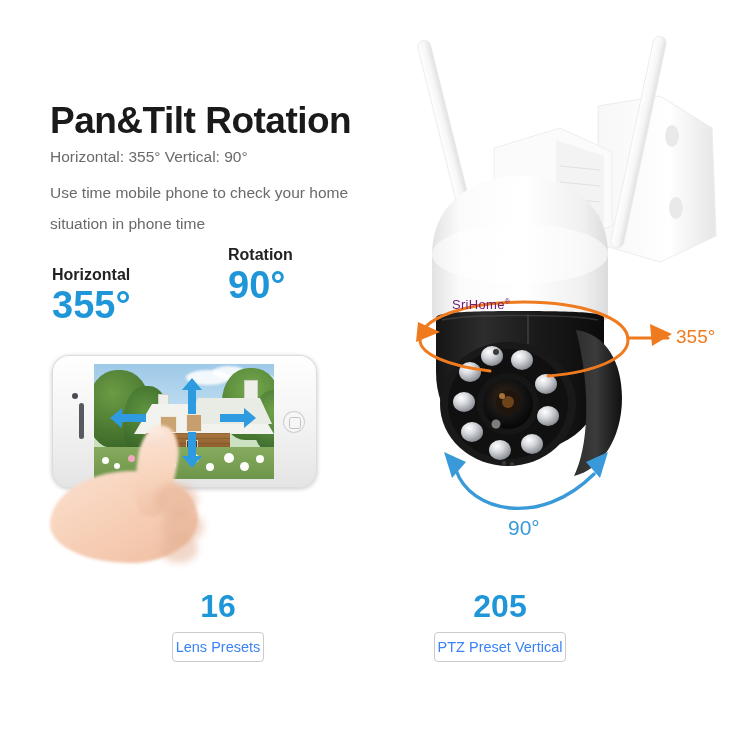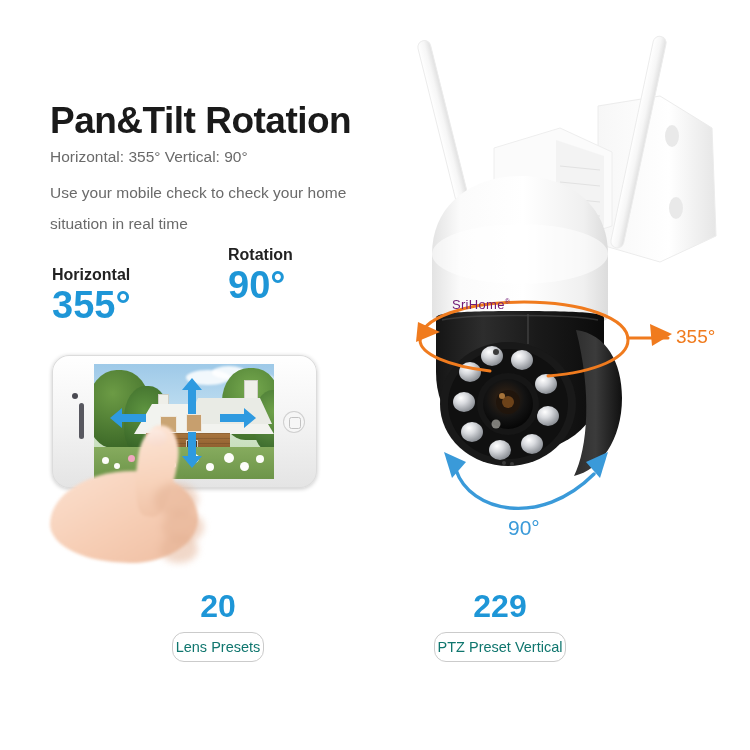--- a/index.html
+++ b/index.html
@@ -153,22 +153,22 @@
 
   
   .preset{position:absolute;text-align:center;}
   .p-lens{left:152px;top:590px;width:132px;}
   .p-ptz{left:424px;top:590px;width:152px;}
   .preset-num{
     font-size:32px;font-weight:bold;color:#1e96d7;line-height:1;
   }
   .preset-box{
     display:inline-block;margin-top:10px;
-    padding:6px 3px;border:1px solid #cbcbcb;border-radius:12px;
-    font-size:14.5px;color:#0f766e;white-space:nowrap;background:#fff;
+    padding:6px 3px;border:1px solid #cbcbcb;border-radius:4px;
+    font-size:14.5px;color:#3b82f6;white-space:nowrap;background:#fff;
   }
   .cam-svg{position:absolute;left:0;top:0;}
   .annot-355{
     position:absolute;left:676px;top:326px;
     font-size:19px;color:#f07b1e;white-space:nowrap;font-weight:400;
   }
   .annot-90{
     position:absolute;left:508px;top:516px;
     font-size:21px;color:#3a9ad9;white-space:nowrap;font-weight:400;
   }
@@ -180,22 +180,22 @@
   .brand sup{font-size:7px;vertical-align:super;}
 </style>
 </head>
 <body>
 
 <div class="page">
 
   <div class="headline">Pan&amp;Tilt Rotation</div>
 
   <div class="subline sub1">Horizontal: 355° Vertical: 90°</div>
-  <div class="subline sub2">Use your mobile check to check your home</div>
-  <div class="subline sub3">situation in real time</div>
+  <div class="subline sub2">Use time mobile phone to check your home</div>
+  <div class="subline sub3">situation in phone time</div>
 
   <div class="statgrp stat-h">
     <div class="stat-label">Horizontal</div>
     <div class="stat-value">355°</div>
   </div>
   <div class="statgrp stat-v">
     <div class="stat-label">Rotation</div>
     <div class="stat-value">90°</div>
   </div>
 
@@ -256,25 +256,25 @@
       <div class="palm"></div>
       <div class="finger"></div>
       <div class="nail"></div>
       <div class="knuck k1"></div>
       <div class="knuck k2"></div>
       <div class="knuck k3"></div>
     </div>
   </div>
 
   <div class="preset p-lens">
-    <div class="preset-num">20</div>
+    <div class="preset-num">16</div>
     <div class="preset-box">Lens Presets</div>
   </div>
   <div class="preset p-ptz">
-    <div class="preset-num">229</div>
+    <div class="preset-num">205</div>
     <div class="preset-box">PTZ Preset Vertical</div>
   </div>
 
   <svg class="cam-svg" width="750" height="600" viewBox="0 0 750 600">
     <defs>
       <linearGradient id="domeG" x1="0" y1="0" x2="1" y2="0">
         <stop offset="0%" stop-color="#e3e3e3"></stop>
         <stop offset="16%" stop-color="#fbfbfb"></stop>
         <stop offset="52%" stop-color="#ffffff"></stop>
         <stop offset="86%" stop-color="#f0f0f0"></stop>

